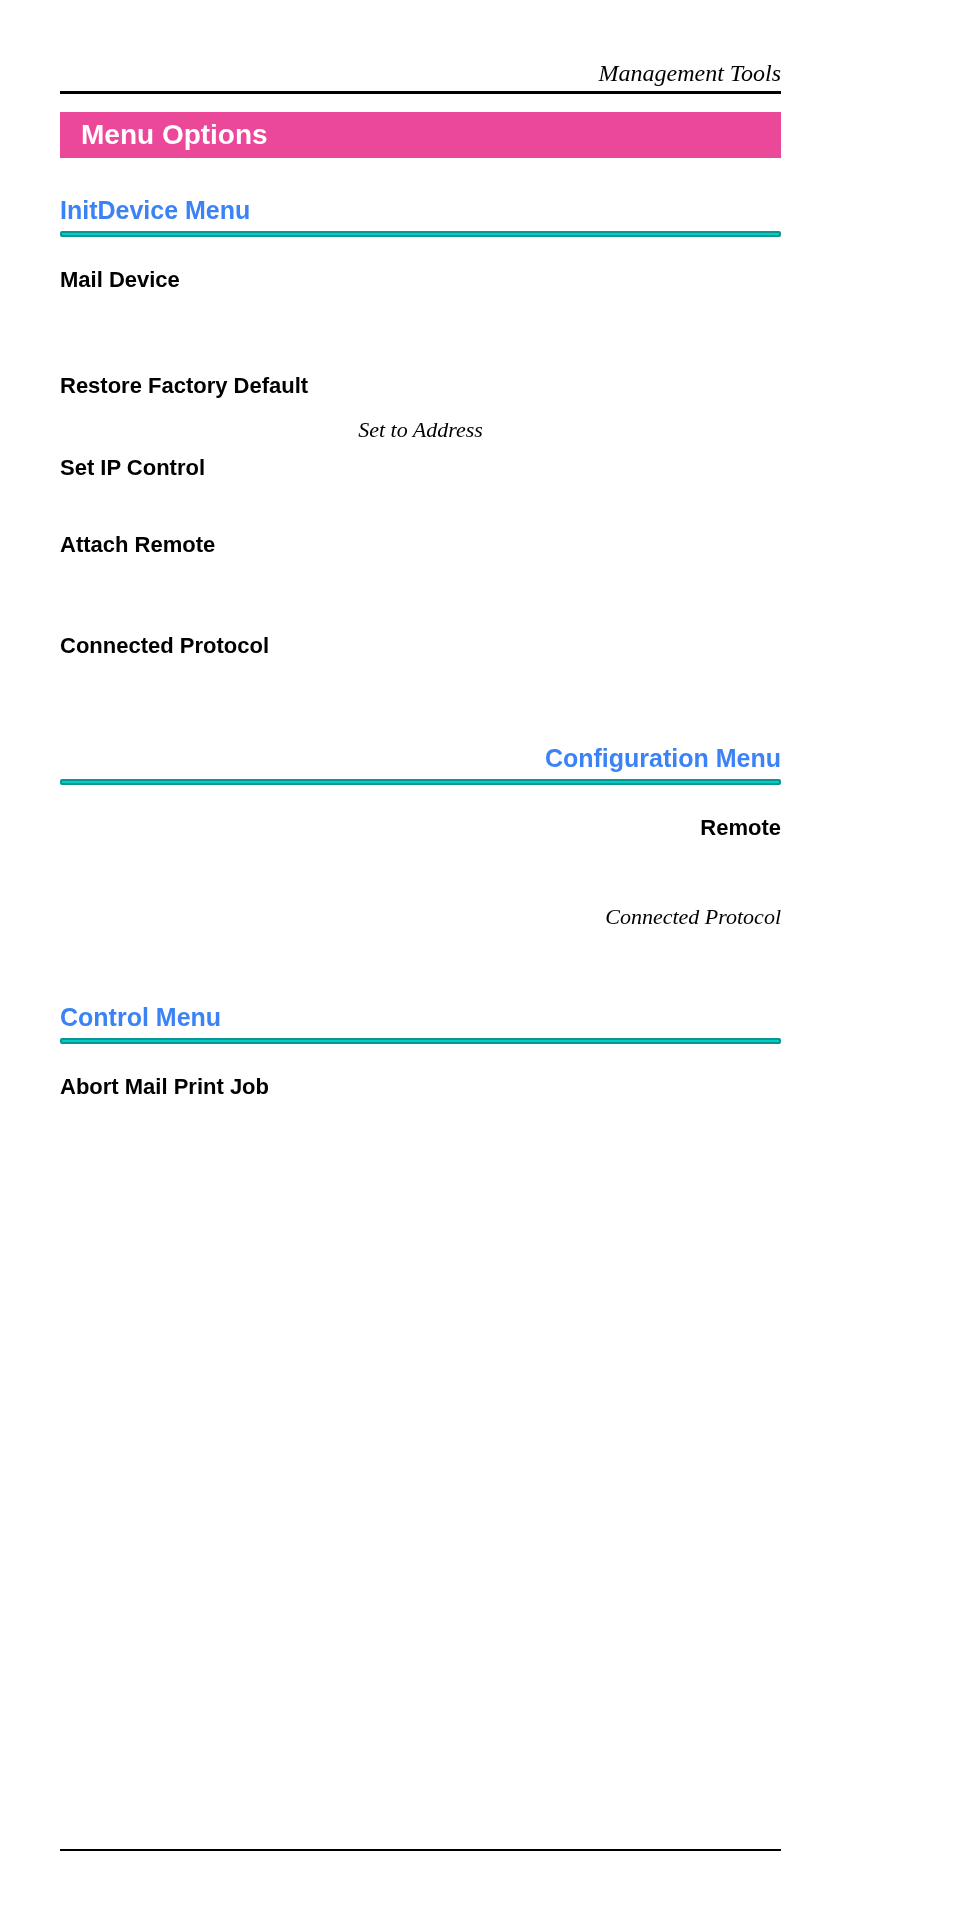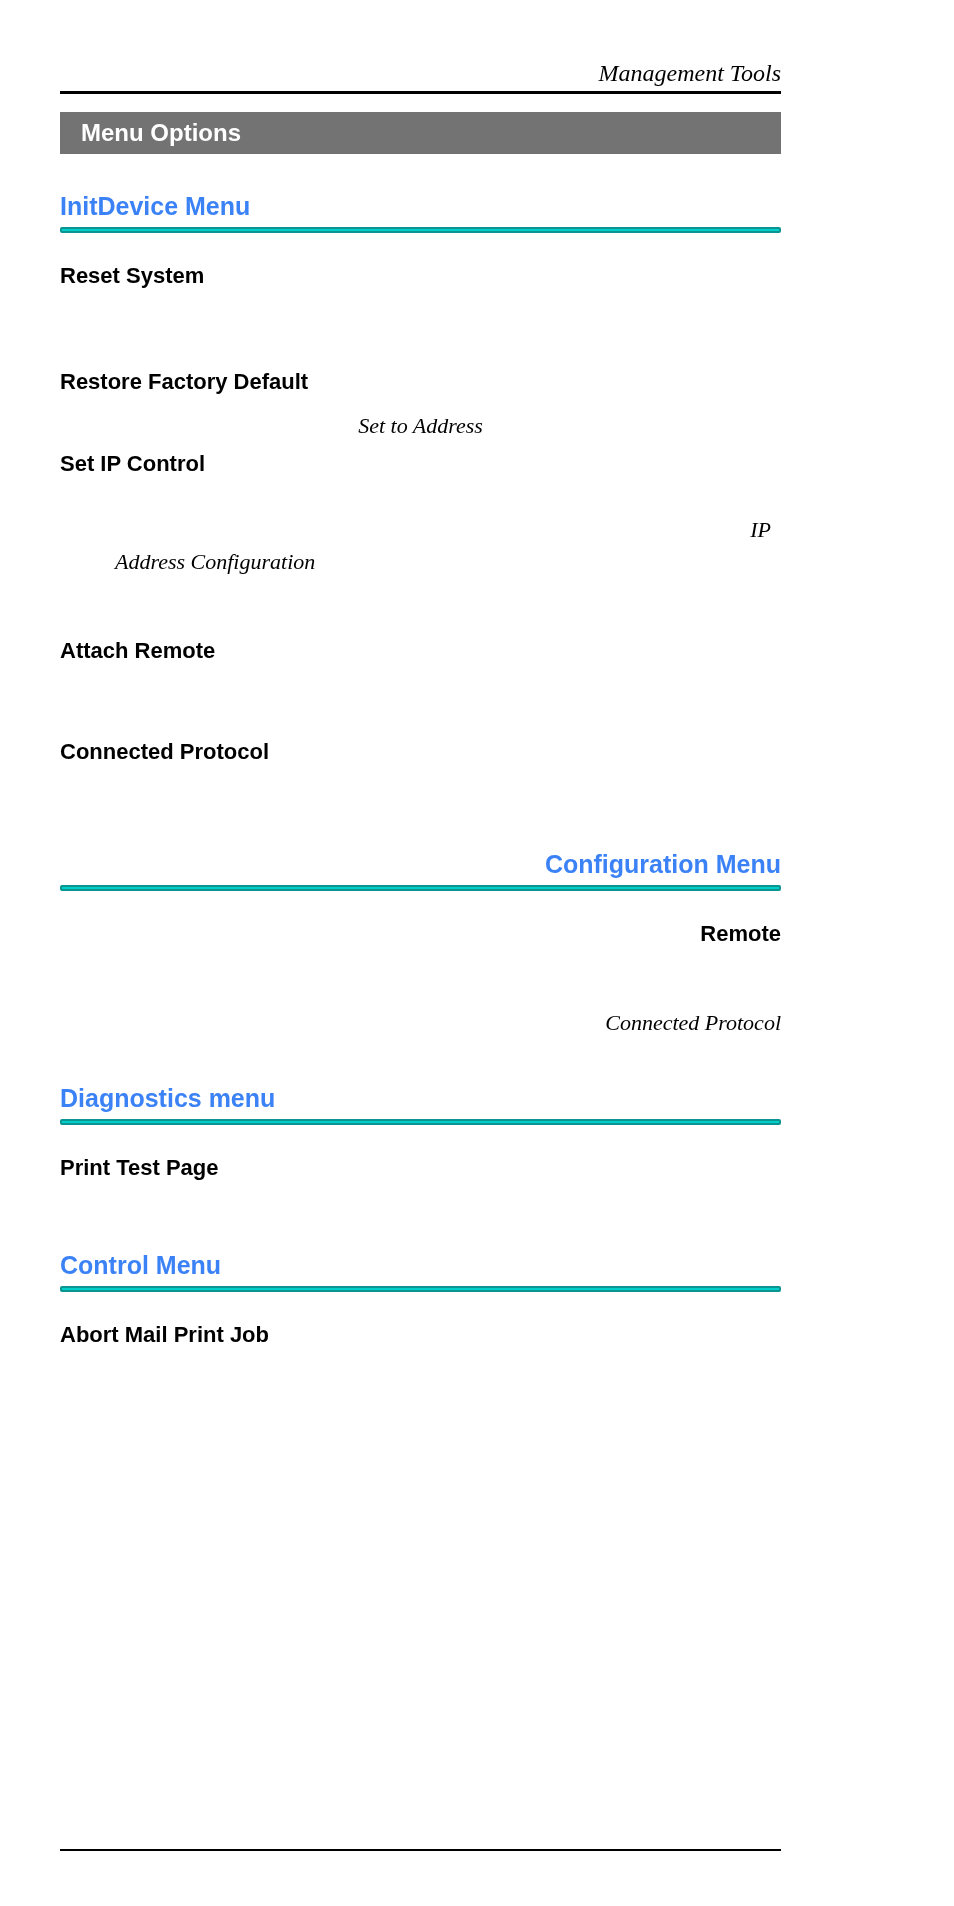--- a/index.html
+++ b/index.html
@@ -14,25 +14,25 @@
   }
   .top-header{
     font-style:italic;
     font-size:24px;
     text-align:right;
     border-bottom:3px solid #000;
     padding-bottom:4px;
     margin-bottom:18px;
   }
   .banner{
-    background:#737373;
+    background:#ec4899;
     color:#fff;
     font-family:Arial,Helvetica,sans-serif;
     font-weight:bold;
-    font-size:24px;
+    font-size:28px;
     padding:7px 10px;
   }
   .banner .spacer{
     display:inline-block;
     width:3px;
     height:22px;
     margin-right:8px;
     vertical-align:-2px;
   }
   .section{
@@ -117,34 +117,30 @@
 
   <div class="banner">
     <span class="spacer"></span><span>Menu Options</span>
   </div>
 
   <div class="section">
     <h2 class="section-title">InitDevice Menu</h2>
     <div class="section-rule"></div>
 
     <div class="block gap-lg">
-      <p class="item-title">Reset System</p>
+      <p class="item-title">Mail Device</p>
     </div>
 
     <div class="block" style="margin-top:80px;">
       <p class="item-title">Restore Factory Default</p>
       <div class="center-line">Set to Address</div>
     </div>
 
     <div class="block">
       <p class="item-title">Set IP Control</p>
-      <div class="ip-line">
-        <span class="ip-right">IP</span>
-        <span class="ip-left">Address Configuration</span>
-      </div>
     </div>
 
     <div class="block gap-lg" style="margin-top:51px;">
       <p class="item-title">Attach Remote</p>
     </div>
 
     <div class="block gap-lg" style="margin-top:75px;">
       <p class="item-title">Connected Protocol</p>
     </div>
   </div>
@@ -152,28 +148,20 @@
   <div class="section" style="margin-top:85px;text-align:right;">
     <h2 class="section-title">Configuration Menu</h2>
     <div class="section-rule"></div>
 
     <div class="block">
       <p class="item-title">Remote</p>
       <p class="para ital" style="margin-top:60px;">Connected Protocol</p>
     </div>
   </div>
 
-  <div class="section" style="margin-top:45px;">
-    <h2 class="section-title">Diagnostics menu</h2>
-    <div class="section-rule"></div>
-
-    <div class="block">
-      <p class="item-title">Print Test Page</p>
-    </div>
-  </div>
 
   <div class="section" style="margin-top:70px;">
     <h2 class="section-title">Control Menu</h2>
     <div class="section-rule"></div>
 
     <div class="block">
       <p class="item-title">Abort Mail Print Job</p>
     </div>
   </div>
 

